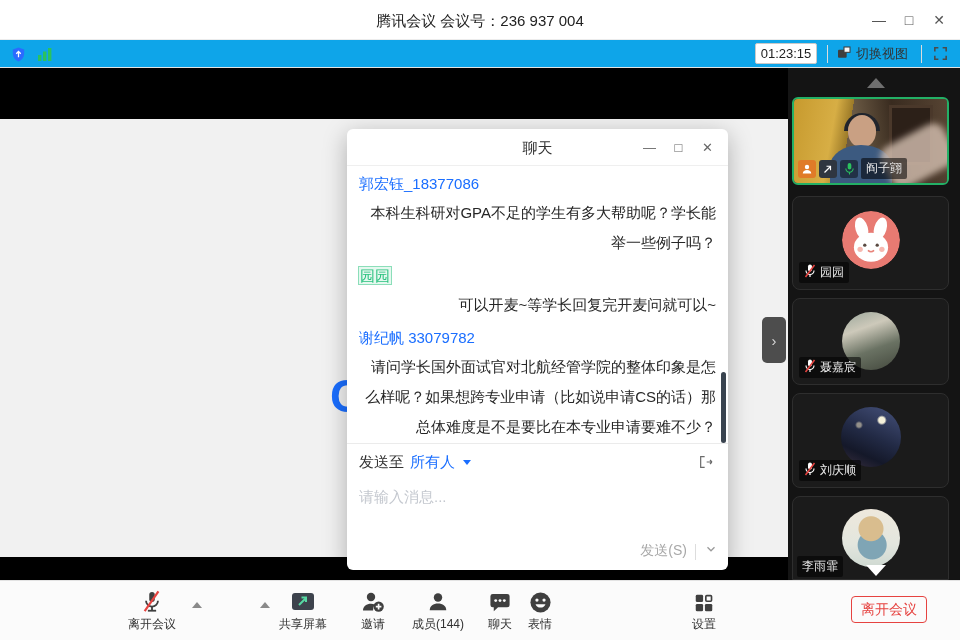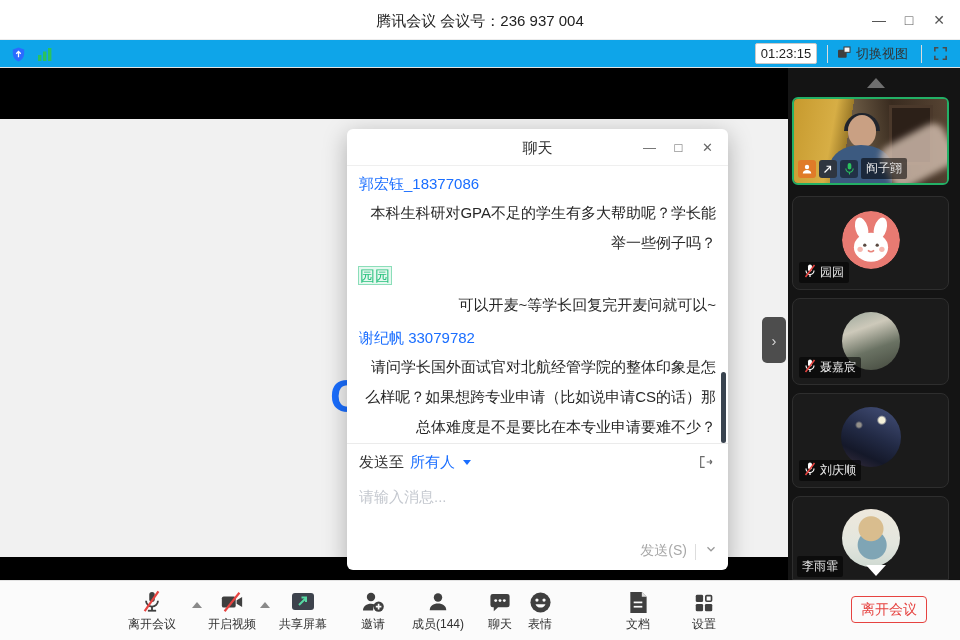--- a/index.html
+++ b/index.html
@@ -317,30 +317,20 @@
             <path d="M5.5 11.5a6.5 6.5 0 0 0 13 0" fill="none" stroke="#3f3f3f" stroke-width="2"></path>
             <line x1="12" y1="18.5" x2="12" y2="22" stroke="#3f3f3f" stroke-width="2"></line>
             <line x1="7.5" y1="22.5" x2="16.5" y2="22.5" stroke="#3f3f3f" stroke-width="2"></line>
             <line x1="19" y1="1.5" x2="4" y2="23" stroke="#e64340" stroke-width="2.4"></line>
           </svg>
       </div>
       <div class="tb-label">离开会议</div>
     </div>
     <div class="up-caret" style="left:192px; top:21px;"></div>
 
-    <div class="tb-item" style="left:200px; top:9px;">
-      <div class="ic">
-        <svg width="24" height="24" viewBox="0 0 26 24">
-            <rect x="2" y="6" width="15" height="12" rx="2" fill="#3f3f3f"></rect>
-            <path d="M18 10l6-3.4v10.8L18 14z" fill="#3f3f3f"></path>
-            <line x1="21" y1="2" x2="5" y2="22" stroke="#e64340" stroke-width="2.4"></line>
-          </svg>
-      </div>
-      <div class="tb-label">开启视频</div>
-    </div>
     <div class="up-caret" style="left:260px; top:21px;"></div>
 
     <div class="tb-item" style="left:271px; top:9px;">
       <div class="ic">
         <svg width="24" height="22" viewBox="0 0 24 22">
             <rect x="1" y="1" width="22" height="17" rx="3" fill="#3d434d"></rect>
             <path d="M8 13l7-7" stroke="#57d9a3" stroke-width="2" fill="none"></path>
             <path d="M10.5 5.5H15V10" stroke="#57d9a3" stroke-width="2" fill="none"></path>
           </svg>
       </div>
@@ -386,31 +376,20 @@
         <svg width="23" height="23" viewBox="0 0 24 24">
             <circle cx="12" cy="12" r="10.5" fill="#3f3f3f"></circle>
             <circle cx="8.3" cy="9.5" r="1.7" fill="#fbfbfb"></circle>
             <circle cx="15.7" cy="9.5" r="1.7" fill="#fbfbfb"></circle>
             <path d="M6.8 13.8a5.6 5.6 0 0 0 10.4 0z" fill="#fbfbfb"></path>
           </svg>
       </div>
       <div class="tb-label">表情</div>
     </div>
 
-    <div class="tb-item" style="left:606px; top:9px;">
-      <div class="ic">
-        <svg width="20" height="23" viewBox="0 0 20 24">
-            <path d="M2 1h12l5 5v17H2z" fill="#3f3f3f"></path>
-            <path d="M14 1l5 5h-5z" fill="#fbfbfb" opacity=".85"></path>
-            <rect x="5.5" y="11" width="9" height="1.8" fill="#fbfbfb"></rect>
-            <rect x="5.5" y="15.5" width="9" height="1.8" fill="#fbfbfb"></rect>
-          </svg>
-      </div>
-      <div class="tb-label">文档</div>
-    </div>
 
     <div class="tb-item" style="left:672px; top:9px;">
       <div class="ic">
         <svg width="22" height="22" viewBox="0 0 24 24">
             <rect x="3" y="3" width="8" height="8" rx="1.5" fill="#3f3f3f"></rect>
             <rect x="14" y="3.9" width="6.2" height="6.2" rx="1" fill="none" stroke="#3f3f3f" stroke-width="1.8"></rect>
             <rect x="3" y="13" width="8" height="8" rx="1.5" fill="#3f3f3f"></rect>
             <rect x="13" y="13" width="8" height="8" rx="1.5" fill="#3f3f3f"></rect>
           </svg>
       </div>

